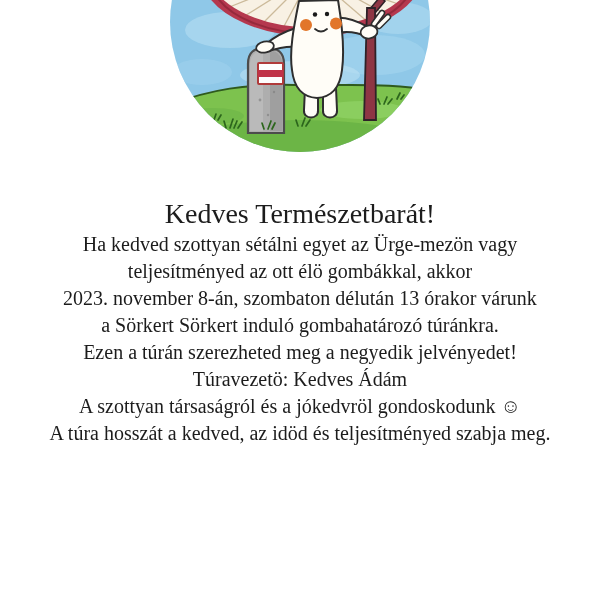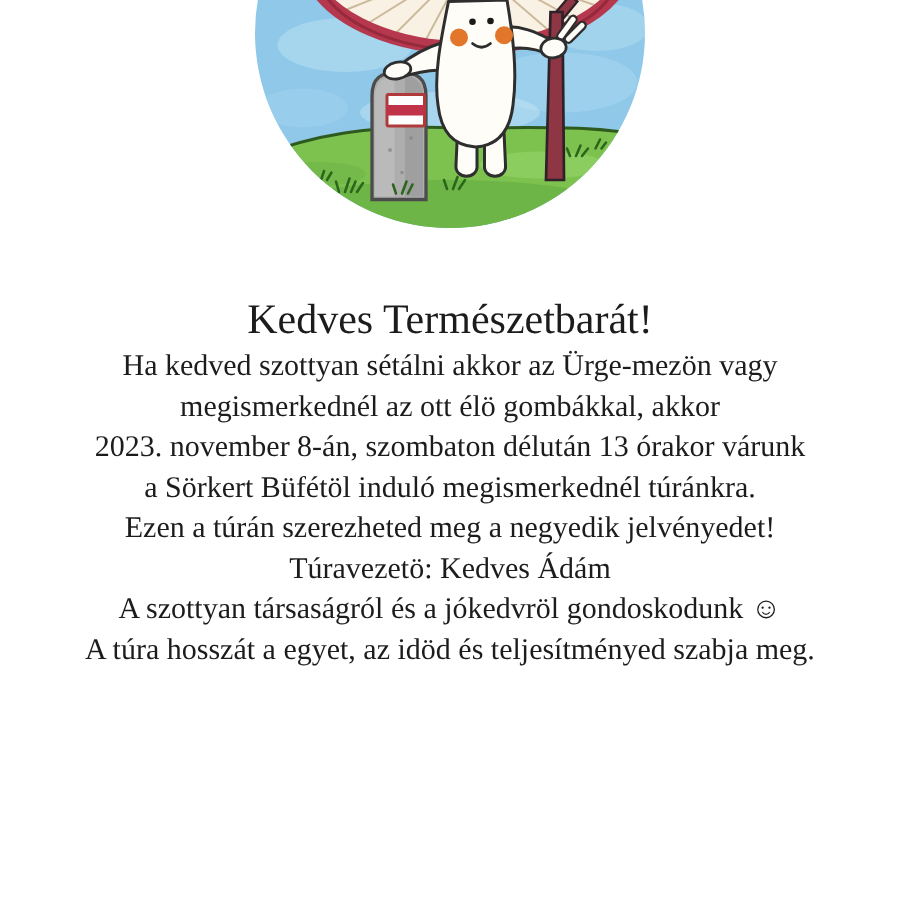--- a/index.html
+++ b/index.html
@@ -146,36 +146,36 @@
           <path d="M 44,120 l 2,-6 M 48,120 l 3,-5"></path>
         </g>
 
       </g>
     </svg>
   </div>
 
   <h1 class="title">Kedves Természetbarát!</h1>
 
   <p class="para p1">
-    <span class="line">Ha kedved szottyan sétálni akkor az Ürge-mezön vagy</span>
-    <span class="line">megismerkednél az ott élö gombákkal, akkor</span>
+    <span class="line">Ha kedved szottyan sétálni egyet az Ürge-mezön vagy</span>
+    <span class="line">teljesítményed az ott élö gombákkal, akkor</span>
     <span class="line">2023. november 8-án, szombaton délután 13 órakor várunk</span>
   </p>
 
   <p class="para p2">
-    <span class="line">a Sörkert Büfétöl induló megismerkednél túránkra.</span>
+    <span class="line">a Sörkert Sörkert induló gombahatározó túránkra.</span>
   </p>
 
   <p class="para p3">
     <span class="line">Ezen a túrán szerezheted meg a negyedik jelvényedet!</span>
   </p>
 
   <p class="para p4">
     <span class="line">Túravezetö: Kedves Ádám</span>
   </p>
 
 
   <p class="para p6">
     <span class="line">A szottyan társaságról és a jókedvröl gondoskodunk ☺</span>
-    <span class="line">A túra hosszát a egyet, az idöd és teljesítményed szabja meg.</span>
+    <span class="line">A túra hosszát a kedved, az idöd és teljesítményed szabja meg.</span>
   </p>
 
 </div>
 
 </body></html>

